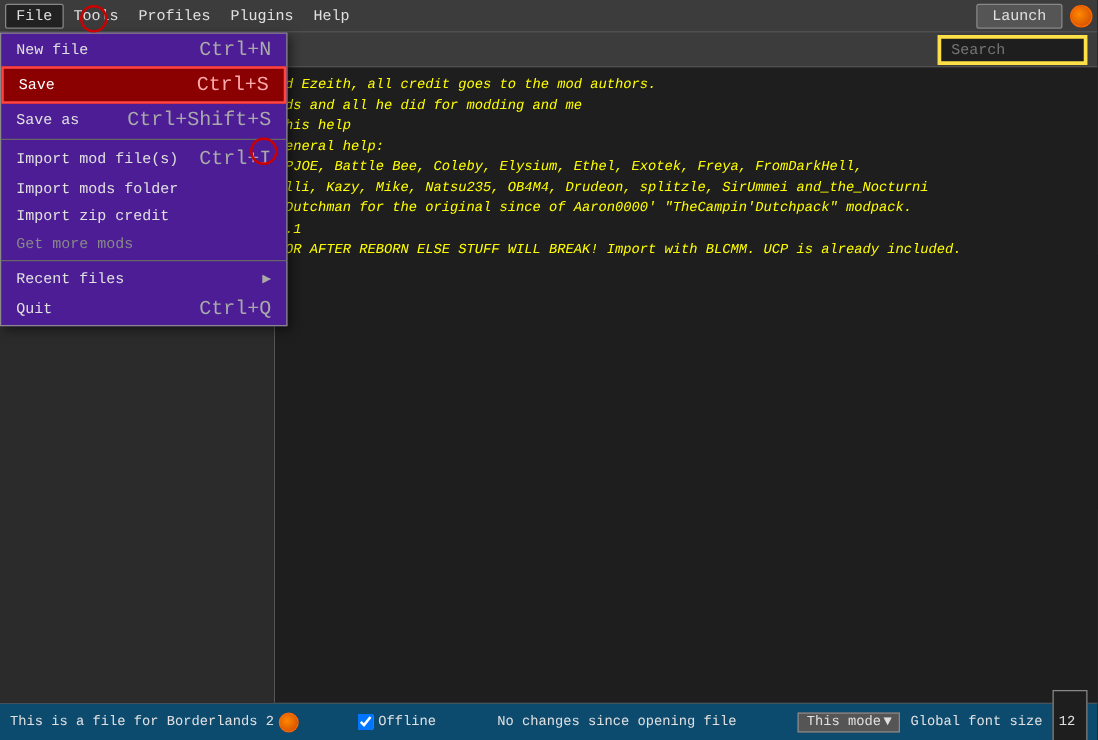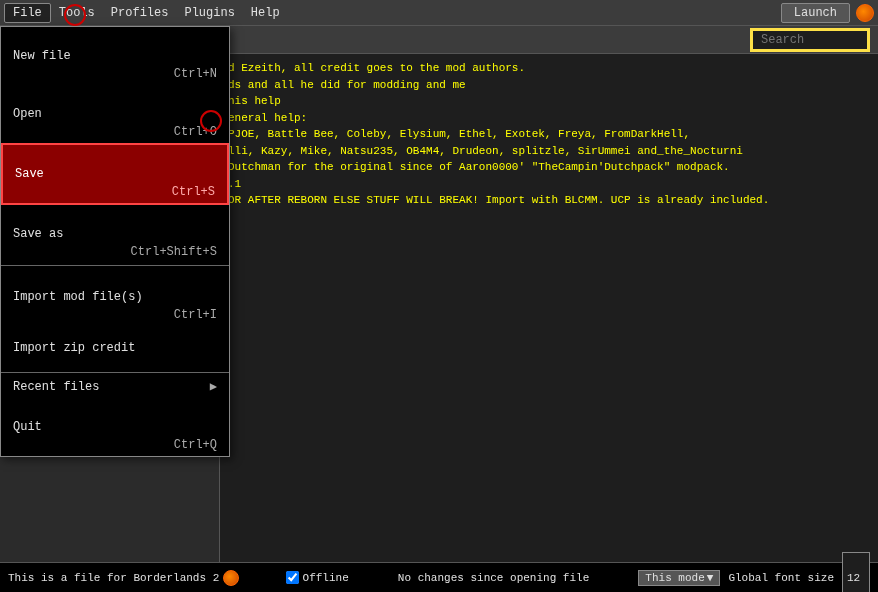--- a/index.html
+++ b/index.html
@@ -83,20 +83,21 @@
       font-size: 12px;
       font-family: 'Courier New', monospace;
       width: 120px;
       outline: none;
     }
 
     
     #main {
       display: flex;
       height: calc(592px - 26px - 28px - 30px);
+      font-style: italic;
     }
 
     
     #file-tree {
       width: 220px;
       background: #2b2b2b;
       border-right: 1px solid #555;
       overflow-y: auto;
       padding: 4px 0;
       flex-shrink: 0;
@@ -155,21 +156,21 @@
       padding: 6px 8px;
       overflow-y: auto;
       font-size: 11px;
       line-height: 1.5;
     }
     .editor-line { color: #ffff00; }
 
     
     #statusbar {
       height: 30px;
-      background: #000000;
+      background: #0c4a6e;
       border-top: 1px solid #555;
       display: flex;
       align-items: center;
       padding: 0 8px;
       gap: 12px;
       font-size: 11px;
     }
     #status-left {
       display: flex;
       align-items: center;
@@ -210,21 +211,21 @@
       font-size: 11px;
       width: 28px;
       text-align: left;
     }
 
     
     #file-menu {
       position: absolute;
       top: 26px;
       left: 0;
-      background: #000000;
+      background: #4c1d95;
       border: 1px solid #888;
       min-width: 230px;
       z-index: 300;
       box-shadow: 3px 3px 8px rgba(0,0,0,0.5);
     }
     .menu-row {
       display: flex;
       align-items: center;
       justify-content: space-between;
       padding: 4px 12px;
@@ -233,22 +234,21 @@
       color: #e0e0e0;
       position: relative;
     }
     .menu-row.highlighted {
       background: #8b0000;
       color: #fff;
       border: 2px solid #ff4444;
     }
     .menu-shortcut {
       color: #aaa;
-      font-size: 12px;
-      margin-top: 36px;
+      font-size: 16px;
     }
     .menu-row.highlighted .menu-shortcut { color: #ffaaaa; }
     .menu-divider {
       height: 1px;
       background: #666;
       margin: 2px 0;
     }
     .menu-row.disabled { color: #888; cursor: default; }
     .menu-arrow { margin-left: 4px; color: #aaa; }
 
@@ -288,40 +288,43 @@
     <button id="launch-btn">Launch</button>
     <span class="bl-icon"></span>
   </div>
 </div>
 
 <div id="file-menu">
   <div class="menu-row">
     <span>New file</span>
     <span class="menu-shortcut">Ctrl+N</span>
   </div>
-  <div class="menu-row">
-    <span>Open</span>
-    <span class="menu-shortcut">Ctrl+O</span>
-  </div>
   <div class="menu-row highlighted">
     <span>Save</span>
     <span class="menu-shortcut">Ctrl+S</span>
   </div>
   <div class="menu-row">
     <span>Save as</span>
     <span class="menu-shortcut">Ctrl+Shift+S</span>
   </div>
   <div class="menu-divider"></div>
   <div class="menu-row">
     <span>Import mod file(s)</span>
     <span class="menu-shortcut">Ctrl+I</span>
   </div>
   <div class="menu-row">
+    <span>Import mods folder</span>
+    <span class="menu-shortcut"></span>
+  </div>
+  <div class="menu-row">
     <span>Import zip credit</span>
     <span class="menu-shortcut"></span>
+  </div>
+  <div class="menu-row disabled">
+    <span>Get more mods</span>
   </div>
   <div class="menu-divider"></div>
   <div class="menu-row">
     <span>Recent files</span>
     <span class="menu-arrow">▶</span>
   </div>
   <div class="menu-row">
     <span>Quit</span>
     <span class="menu-shortcut">Ctrl+Q</span>
   </div>

